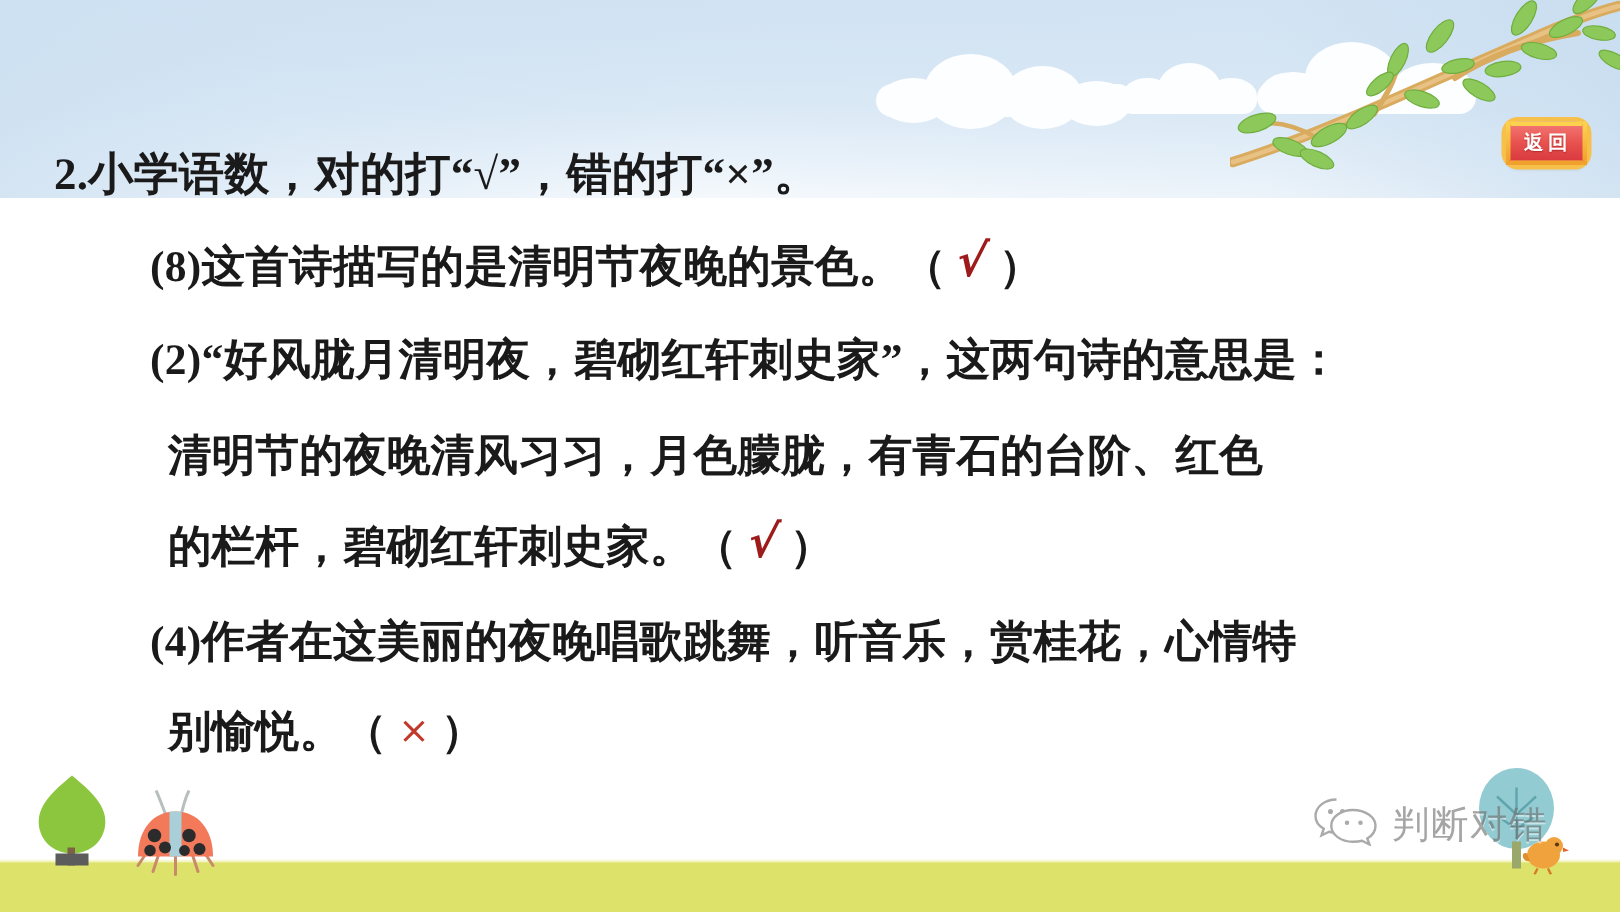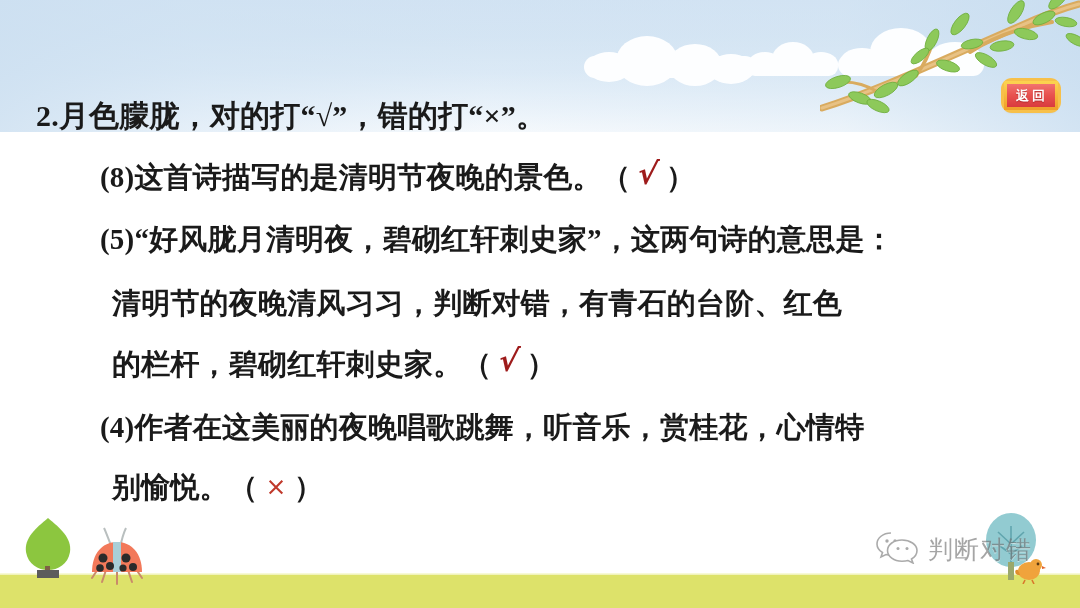--- a/index.html
+++ b/index.html
@@ -244,32 +244,32 @@
   </div>
 
   <div class="return-btn">
     <span>返</span>
     <span>回</span>
   </div>
 
   <div class="content">
 
     <div class="line q-title">
-      <span>2.</span><span>月色朦胧，对的打“√”，错的打“×”。</span>
+      <span>2.</span><span>小学语数，对的打“√”，错的打“×”。</span>
     </div>
 
     <div class="line l-1">
       <span>(8)这首诗描写的是清明节夜晚的景色。（</span>
       <span class="mark-check">√</span>
       <span>）</span>
     </div>
 
-    <div class="line l-2a">(5)“好风胧月清明夜，碧砌红轩刺史家”，这两句诗的意思是：</div>
-
-    <div class="line l-2b">清明节的夜晚清风习习，判断对错，有青石的台阶、红色</div>
+    <div class="line l-2a">(2)“好风胧月清明夜，碧砌红轩刺史家”，这两句诗的意思是：</div>
+
+    <div class="line l-2b">清明节的夜晚清风习习，月色朦胧，有青石的台阶、红色</div>
 
     <div class="line l-2c">
       <span>的栏杆，碧砌红轩刺史家。（</span>
       <span class="mark-check">√</span>
       <span>）</span>
     </div>
 
     <div class="line l-3a">(4)作者在这美丽的夜晚唱歌跳舞，听音乐，赏桂花，心情特</div>
 
     <div class="line l-3b">

